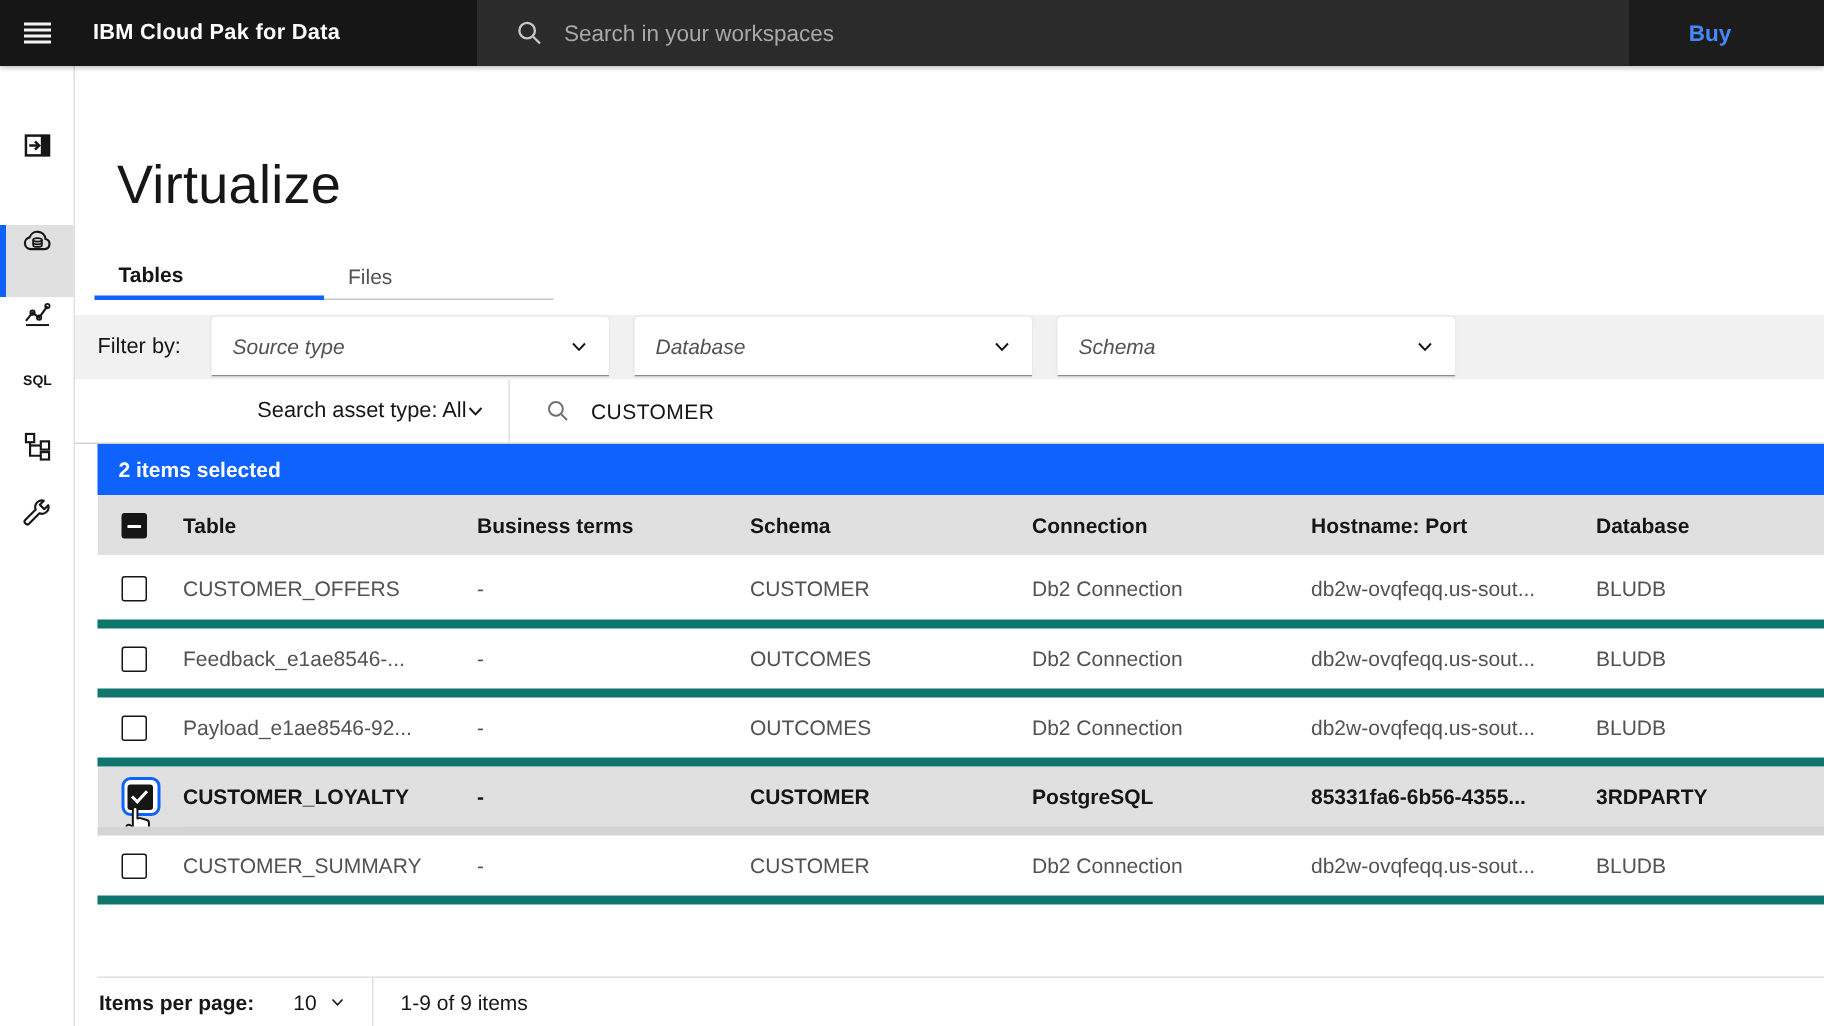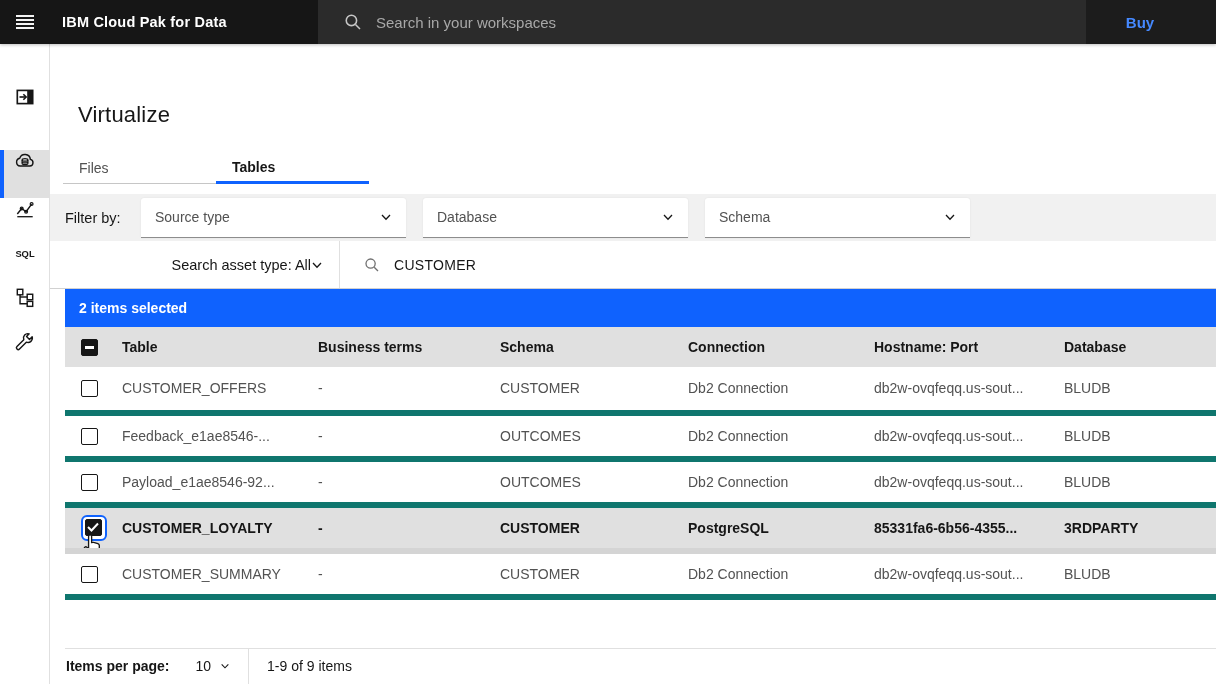--- a/index.html
+++ b/index.html
@@ -36,35 +36,35 @@
     cursor:pointer; position:relative;
   }
   .side-item.first { margin-bottom:20px; }
   .side-item.active { background:#e0e0e0; height:48px; }
   .side-item.active::before {
     content:""; position:absolute; left:0; top:0; bottom:0; width:4px; background:#0f62fe;
   }
   .side-item svg { width:22px; height:22px; }
   .main { flex:1; display:flex; flex-direction:column; position:relative; }
   
-  .page-title { font-size:22px; font-weight:400; color:#161616; margin:58px 16px 0 28px; letter-spacing:.2px; }
+  .page-title { font-size:36px; font-weight:400; color:#161616; margin:58px 16px 0 28px; letter-spacing:.2px; }
   .tabs { display:flex; margin:24px 0 0 13px; }
   .tab { width:153px; height:32px; display:flex; align-items:center; padding-left:16px; font-size:14px; cursor:pointer; }
   .tab.active { color:#161616; font-weight:bold; border-bottom:3px solid #0f62fe; }
   .tab.inactive { color:#525252; border-bottom:1px solid #c6c6c6; }
   
   .filter-band {
     margin-top:10px; height:50px; background:#f1f1f1;
     display:flex; align-items:center; padding-left:15px;
   }
   .filter-label { font-size:14.5px; color:#161616; margin-right:14px; width:62px; }
   .dropdown {
     width:265px; height:40px; background:#fff; border-bottom:1px solid #8d8d8d;
     border-radius:3px 3px 0 0; display:flex; align-items:center; justify-content:space-between;
-    padding:0 14px; margin-right:17px; cursor:pointer; box-shadow:0 0 2px rgba(0,0,0,.08);
+    padding:0 14px; margin-right:17px; cursor:pointer; box-shadow:0 0 2px rgba(0,0,0,.08);font-style:italic;
   }
   .dropdown .dd-label { font-size:14px; color:#525252; }
   .chev { width:12px; height:12px; flex:none; }
   
   .search-row { height:50px; background:#fff; border-bottom:1px solid #d1d1d1; display:flex; align-items:stretch; padding-left:15px; }
   .asset-dropdown {
     width:275px; display:flex; align-items:center; justify-content:flex-end;
     padding:0 16px 0 14px; font-size:14.5px; color:#161616;
     border-right:1px solid #e0e0e0; cursor:pointer;
   }
@@ -180,25 +180,25 @@
       <svg viewBox="0 0 20 20">
         <path d="M16.5 6.2a4 4 0 0 1-5.3 4.9L5 17.3a1.6 1.6 0 0 1-2.3-2.3l6.2-6.2a4 4 0 0 1 4.9-5.3L11.4 5.9l2.7 2.7z" fill="none" stroke="#161616" stroke-width="1.3" stroke-linejoin="round"></path>
       </svg>
     </div>
   </div>
 
   <div class="main">
     <div class="page-title">Virtualize</div>
 
     <div class="tabs">
+      <div class="tab active">
+        <span>Tables</span>
+      </div>
       <div class="tab inactive">
         <span>Files</span>
-      </div>
-      <div class="tab active">
-        <span>Tables</span>
       </div>
     </div>
 
     <div class="filter-band">
       <span class="filter-label">Filter by:</span>
       <div class="dropdown">
         <span class="dd-label">Source type</span>
         <svg class="chev" viewBox="0 0 12 12">
             <polyline points="2,4 6,8.2 10,4" fill="none" stroke="#161616" stroke-width="1.3"></polyline>
           </svg>

